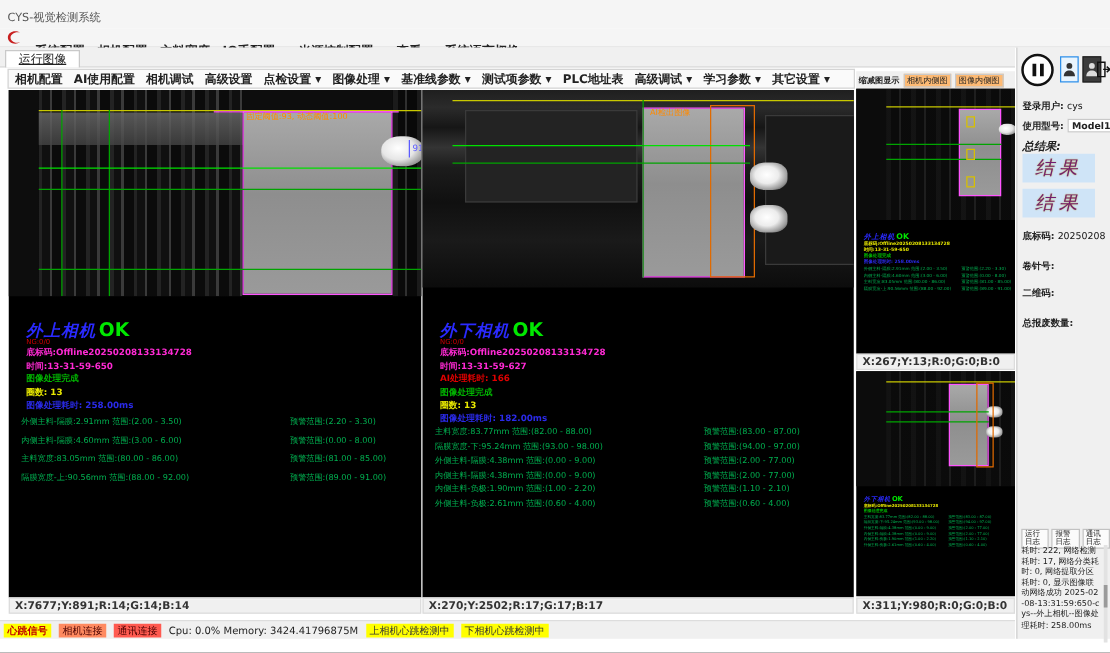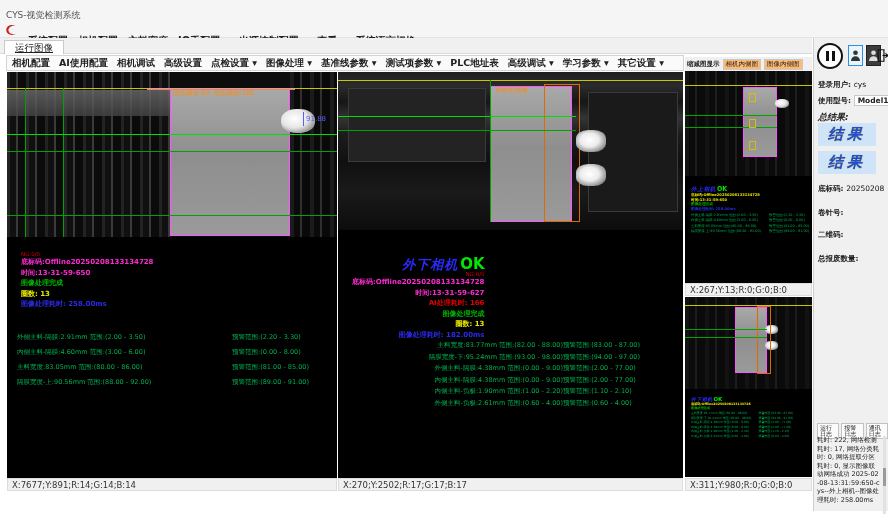--- a/index.html
+++ b/index.html
@@ -16,21 +16,21 @@
   .tabrow{position:absolute;left:0;top:38px;width:812px;height:16px;background:#f0f0f0;border-bottom:1px solid #d9d9d9;}
   .tab{position:absolute;left:4px;top:2px;height:14px;padding:0 10px;background:#ffffff;
     border:1px solid #c9c9c9;border-bottom:none;font-size:9.5px;line-height:14px;color:#222;text-decoration:underline;}
   .toolbar{position:absolute;left:6px;top:55px;width:678px;height:16px;background:#fafafa;
     border:1px solid #d4d4d4;display:flex;align-items:center;gap:9px;padding-left:5px;}
   .toolbar .ti{font-size:9.5px;font-weight:600;color:#222;white-space:nowrap;cursor:default;}
 
   
   .cam-panel{position:absolute;background:#000;}
   .cam-image{position:absolute;left:0;top:0;overflow:hidden;background:#0d0d0d;}
-  .ov{position:absolute;}
+  .ov{position:absolute;margin-left:24px;}
   .hline-g{height:1px;background:#00a400;}
   .hline-gb{height:1px;background:#00e000;}
   .vline-g{width:1px;background:#00a400;}
   .hline-y{height:1px;background:#c8c800;}
   .hline-m{height:1px;background:#ff5aff;}
   .stripesL{background:repeating-linear-gradient(90deg,#232323 0 3px,#101010 3px 9px,#3a3a3a 9px 11px,#0b0b0b 11px 19px);}
   .stripesR{background:repeating-linear-gradient(90deg,#1b1b1b 0 4px,#0a0a0a 4px 10px,#303030 10px 12px,#090909 12px 20px);}
   .mat{background:linear-gradient(180deg,#a9a9a9 0%,#8e8e8e 45%,#9a9a9a 100%);border:1px solid #ff55ff;}
   .roller{background:radial-gradient(ellipse at 40% 40%,#ffffff 0%,#e6e6e6 45%,#8a8a8a 80%,#2a2a2a 100%);border-radius:45%;}
   .blob{background:radial-gradient(ellipse at 45% 45%,#ffffff 0%,#ececec 40%,#9b9b9b 70%,rgba(20,20,20,0) 100%);border-radius:40%;}
@@ -49,21 +49,21 @@
   .rline{font-size:7px;font-weight:bold;line-height:10.5px;white-space:nowrap;}
   .c-mag{color:#ff2ad4;} .c-grn{color:#00b400;} .c-yel{color:#e8e800;} .c-blu{color:#2a2ae8;} .c-red{color:#e00000;}
 
   .meas{position:absolute;left:10px;}
   .meas-row{display:flex;color:#00b050;font-size:6.5px;line-height:7px;white-space:nowrap;}
   .meas .mtext{width:215px;}
   .sp15 .meas-row{margin-bottom:8px;}
   .sp11 .meas-row{margin-bottom:4.5px;}
 
   .coordbar{position:absolute;height:13px;background:#f0f0f0;border:1px solid #dcdcdc;
-    font-size:8.5px;line-height:12px;color:#333;padding-left:4px;white-space:nowrap;overflow:hidden;}
+    font-size:8.5px;line-height:12px;color:#333;padding-left:4px;white-space:nowrap;overflow:hidden;font-weight:bold;}
 
   
   .rv-header{position:absolute;left:685px;top:57px;width:127px;height:14px;background:#f0f0f0;
     display:flex;gap:3px;align-items:center;font-size:6.5px;color:#222;padding-left:2px;}
   .rv-header .hlabel{font-weight:bold;}
   .rv-header .htab{background:#fdba74;border:1px solid #c9c9c9;padding:0 2px;line-height:9px;}
   .mini-text{transform:scale(0.52);transform-origin:0 0;width:190%;}
   .mini-text .cam-label{font-size:11px;}
   .mini-text .ok{font-size:12px;}
   .mini-text .rline{font-size:7px;line-height:9px;}
@@ -75,21 +75,21 @@
   .btn-pause{position:absolute;left:3px;top:5px;width:26px;height:26px;border:2.5px solid #111;border-radius:50%;
     background:#fff;display:flex;align-items:center;justify-content:center;gap:3px;}
   .btn-pause .bar{width:3px;height:10px;background:#111;}
   .sq-btn{position:absolute;top:7px;width:15px;height:21px;display:flex;align-items:center;justify-content:center;background:#f6f6f6;border:1px solid #bbb;}
   .sq-btn.sel{border:1px solid #2f8fe8;background:#e9f4fd;}
   .sq-btn.dark{background:#3c3c3c;border:1px solid #222;}
   .ctrl-row{position:absolute;left:4px;font-size:7.5px;font-weight:bold;color:#222;white-space:nowrap;}
   .ctrl-val{font-weight:normal;color:#111;}
   .val-box{display:inline-block;background:#fff;border:1px solid #c9c9c9;padding:0 3px;min-width:34px;font-size:7.5px;}
   .res-block{position:absolute;left:4px;width:58px;height:23px;background:#cfe4f7;
-    color:#1d4ed8;font-size:15px;font-weight:bold;font-style:italic;text-align:center;line-height:23px;letter-spacing:4px;
+    color:#701a75;font-size:15px;font-weight:normal;font-style:italic;text-align:center;line-height:23px;letter-spacing:4px;
     text-shadow:0 0 1px #b89000;}
   .log-tabs{position:absolute;left:3px;top:385px;display:flex;gap:2px;}
   .log-tab{font-size:6px;background:#fbfbfb;border:1px solid #c2c2c2;padding:1px 2px;line-height:6px;color:#222;}
   .log-text{position:absolute;left:3px;top:398px;width:64px;height:78px;font-size:6.5px;line-height:8.5px;
     color:#222;white-space:pre-wrap;word-break:break-all;overflow:hidden;}
   .log-scroll{position:absolute;right:2px;top:398px;width:3px;height:78px;background:#e2e2e2;}
   .log-thumb{position:absolute;right:2px;top:430px;width:3px;height:18px;background:#9a9a9a;}
 
   
   .statusbar{position:absolute;left:0;top:496px;width:812px;height:15px;background:#f0f0f0;border-top:1px solid #ddd;
@@ -156,20 +156,23 @@
       <div class="ov vline-g" style="left:56px;top:16px;height:149px;"></div>
       <div class="ov hline-gb" style="left:0;top:62px;width:330px;"></div>
       <div class="ov hline-g" style="left:0;top:79px;width:330px;"></div>
       <div class="ov hline-g" style="left:0;top:143px;width:330px;"></div>
       <div class="ov txt-or" style="left:166px;top:18px;">固定阈值:93, 动态阈值:100</div>
       <div class="ov" style="left:296px;top:40px;width:1px;height:14px;background:#5b5bff;"></div>
       <div class="ov txt-bl" style="left:299px;top:44px;">91.88</div>
     </div>
 
     <div class="result" style="top:182px;">
+      <div>
+        <span class="cam-label">外上相机</span><span class="ok">OK</span>
+      </div>
       <div class="ng-note">NG:0/0</div>
       <div class="rline c-mag">底标码:Offline20250208133134728</div>
       <div class="rline c-mag">时间:13-31-59-650</div>
       <div class="rline c-grn">图像处理完成</div>
       <div class="rline c-yel">圈数: 13</div>
       <div class="rline c-blu">图像处理耗时: 258.00ms</div>
     </div>
 
     <div class="meas sp15" style="top:262px;">
       <div class="meas-row">
@@ -185,21 +188,21 @@
           <span class="mwarn">预警范围:(81.00 - 85.00)</span>
         </div>
       <div class="meas-row">
           <span class="mtext">隔膜宽度-上:90.56mm 范围:(88.00 - 92.00)</span>
           <span class="mwarn">预警范围:(89.00 - 91.00)</span>
         </div>
     </div>
   </div>
   <div class="coordbar" style="left:7px;top:478px;width:330px;">X:7677;Y:891;R:14;G:14;B:14</div>
 
-  <div class="cam-panel" style="left:338px;top:72px;width:345px;height:406px;text-align:right;">
+  <div class="cam-panel" style="left:338px;top:72px;width:345px;height:406px;">
     <div class="cam-image midbg" style="width:345px;height:158px;">
       <div class="ov mblock" style="left:10px;top:16px;width:138px;height:74px;"></div>
       <div class="ov mblock" style="left:250px;top:20px;width:90px;height:120px;background:#1a1a1a;"></div>
       <div class="ov hline-y" style="left:0;top:8px;width:345px;"></div>
       <div class="ov mat" style="left:152px;top:14px;width:82px;height:136px;"></div>
       <div class="ov orange-rect" style="left:206px;top:12px;width:36px;height:138px;"></div>
       <div class="ov blob" style="left:238px;top:58px;width:30px;height:22px;"></div>
       <div class="ov blob" style="left:238px;top:92px;width:30px;height:22px;"></div>
       <div class="ov hline-gb" style="left:0;top:44px;width:238px;"></div>
       <div class="ov hline-g" style="left:0;top:58px;width:238px;"></div>
@@ -392,14 +395,22 @@
     <div class="log-tabs">
       <span class="log-tab">运行日志</span>
       <span class="log-tab">报警日志</span>
       <span class="log-tab">通讯日志</span>
     </div>
     <div class="log-text">耗时: 222, 网络检测耗时: 17, 网络分类耗时: 0, 网络提取分区耗时: 0, 显示图像联动网络成功 2025-02-08-13:31:59:650-cys--外上相机--图像处理耗时: 258.00ms</div>
     <div class="log-scroll"></div>
     <div class="log-thumb"></div>
   </div>
 
+  <div class="statusbar">
+    <span class="badge b-yel">心跳信号</span>
+    <span class="badge b-org">相机连接</span>
+    <span class="badge b-red">通讯连接</span>
+    <span>Cpu: 0.0% Memory: 3424.41796875M</span>
+    <span class="badge b-cam">上相机心跳检测中</span>
+    <span class="badge b-cam">下相机心跳检测中</span>
+  </div>
 
 </div>
 
 </body></html>

